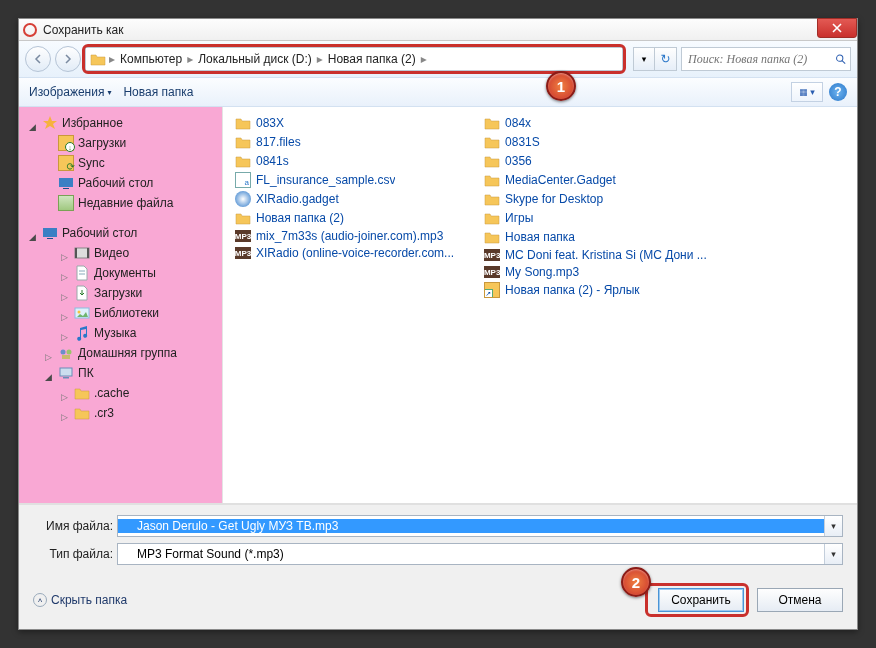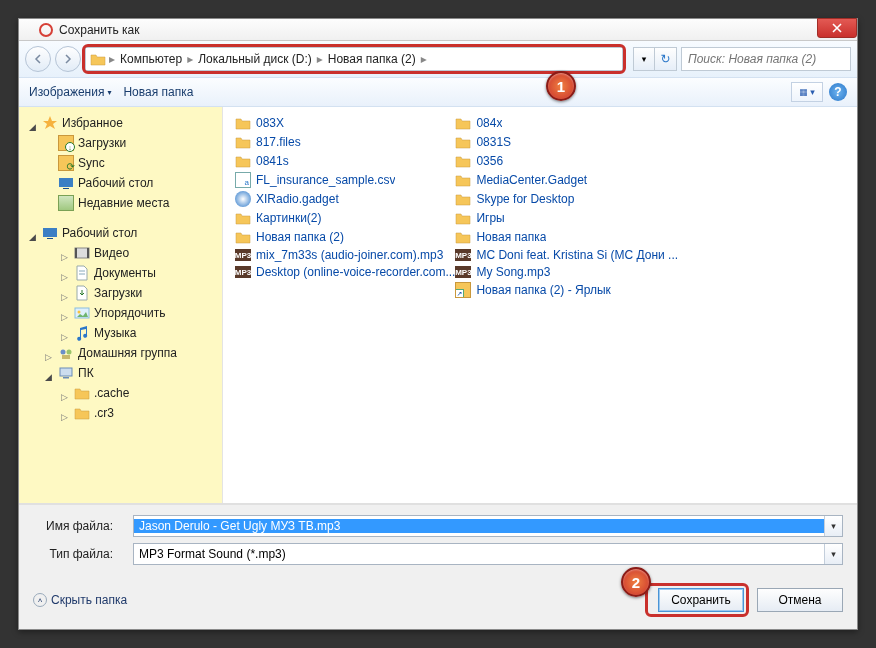--- a/index.html
+++ b/index.html
@@ -8,21 +8,21 @@
   .window {
     width:840px; height:612px; margin:0 auto;
     background:#fff; border:1px solid #8a8a8a;
     box-shadow:0 2px 6px rgba(0,0,0,0.4);
     display:flex; flex-direction:column;
   }
   
   .titlebar {
     height:22px; display:flex; align-items:center;
     background:linear-gradient(#fdfdfd,#f0f0f0);
-    border-bottom:1px solid #c8c8c8; padding-left:20px;
+    border-bottom:1px solid #c8c8c8; padding-left:4px;
     position:relative;
   }
   .titlebar .opera-ico {
     width:14px; height:14px; border-radius:50%; border:2px solid #d63f36;
     margin-right:6px;
   }
   .titlebar .title { color:#222; }
   .close-btn {
     position:absolute; right:0; top:-1px; width:40px; height:20px;
     background:linear-gradient(#e35a54,#c9302c); border:1px solid #a12d27;
@@ -56,21 +56,21 @@
   .sep { color:#888; }
   .ctl-group { display:flex; align-items:center; margin-left:6px; }
   .ctl-btn {
     height:24px; min-width:22px; border:1px solid #bfcad5; background:linear-gradient(#fefefe,#e6eef8);
     display:flex; align-items:center; justify-content:center; cursor:pointer;
   }
   .ctl-btn + .ctl-btn { border-left:none; }
   .search-box {
     width:170px; height:24px; border:1px solid #bfcad5; background:#fff; display:flex; align-items:center; padding:0 4px;
   }
-  .search-box input { flex:1; border:none; outline:none; color:#000000; font-style:italic; }
+  .search-box input { flex:1; border:none; outline:none; color:#000000; font-style:italic;font-family:Liberation Serif, serif; }
   .search-box .mag { width:14px; height:14px; color:#2a5db0; }
   .badge {
     position:absolute; width:30px; height:30px; border-radius:50%;
     background:radial-gradient(#f08040,#c9302c); border:2px solid #8a1c17;
     color:#fff; display:flex; align-items:center; justify-content:center;
     font-size:15px; font-weight:bold; z-index:20;
     box-shadow:0 1px 3px rgba(0,0,0,.5), inset 0 1px 2px rgba(255,255,255,.4);
   }
   .badge1 { left:527px; top:52px; }
   .badge2 { left:602px; top:548px; }
@@ -82,48 +82,48 @@
     gap:12px;
   }
   .tool-btn { color:#1a3e6e; cursor:pointer; display:flex; align-items:center; gap:3px; }
   .toolbar-right { margin-left:auto; display:flex; align-items:center; gap:6px; }
   .view-btn { width:32px; height:20px; border:1px solid #c3d1e3; background:linear-gradient(#fff,#eef4fc); cursor:pointer; display:flex; align-items:center; justify-content:center; }
   .help-ico { width:18px; height:18px; border-radius:50%; background:radial-gradient(#6cb3f0,#2a77c9); color:#fff; display:flex; align-items:center; justify-content:center; font-weight:bold; }
 
   
   .body { flex:1; display:flex; overflow:hidden; border-bottom:1px solid #e0e0e0; }
   .tree {
-    width:204px; border-right:1px solid #e4e4e4; padding:6px 4px; overflow:auto; background:#fef9c3;
+    width:204px; border-right:1px solid #e4e4e4; padding:6px 4px; overflow:auto; background:#f9a8d4;
   }
   .tree-item {
     display:flex; align-items:center; gap:4px; padding:2px 4px 2px 0; color:#222; cursor:pointer;
     white-space:nowrap;
   }
   .ind0{padding-left:6px;} .ind1{padding-left:22px;} .ind2{padding-left:38px;}
   .tv { width:9px; height:9px; display:inline-block; }
   .tv::before{ content:"▷"; color:#7a7a7a; font-size:9px; }
   .tv.open::before{ content:"◢"; color:#4a4a4a; }
   .tree .ico, .file-row .ico { width:16px; height:16px; display:inline-flex; align-items:center; justify-content:center; }
 
   .files {
     flex:1; background:#fff; padding:8px 12px; overflow:auto;
   }
-  .files-cols { display:flex; }
+  .files-cols { display:flex; gap:30px; }
   .file-col { display:flex; flex-direction:column; gap:3px; }
   .file-row { display:flex; align-items:center; gap:5px; color:#074aa8; cursor:pointer; white-space:nowrap; max-width:230px; overflow:hidden; text-overflow:ellipsis; }
   .file-row span { overflow:hidden; text-overflow:ellipsis; }
 
   
   .form { background:#f0f0f0; padding:10px 14px 10px 14px; display:flex; flex-direction:column; gap:6px; border-top:1px solid #e0e0e0;}
-  .form-row { display:flex; align-items:center; gap:20px; }
+  .form-row { display:flex; align-items:center; gap:4px; }
   .form-row label { width:80px; text-align:right; color:#222; }
   .combo {
     flex:1; height:22px; border:1px solid #a8b4c2; background:#fff; display:flex; align-items:center; position:relative;
   }
-  .combo .val { flex:1; padding:0 5px; }
+  .combo .val { flex:1; padding:0 19px; }
   .combo .drop { width:18px; height:100%; border-left:1px solid #c3cedb; display:flex; align-items:center; justify-content:center; color:#333; background:linear-gradient(#fff,#e8eef6); cursor:pointer;}
   .combo.filename .val { background:#3399ff; color:#fff; }
   .footer-bar {
     display:flex; align-items:center; padding:8px 14px 12px 14px; background:#f0f0f0;
   }
   .hide-folders { display:flex; align-items:center; gap:4px; color:#203a6b; cursor:pointer; }
   .footer-bar .spacer { flex:1; }
   .btn {
     min-width:86px; height:24px; border:1px solid #9aa7b5; background:linear-gradient(#fefefe,#e6ecf4);
     display:flex; align-items:center; justify-content:center; cursor:pointer; margin-left:8px;
@@ -255,21 +255,21 @@
             <span style="width:9px;display:inline-block"></span>
             <svg class="ico ico-desktop" viewBox="0 0 16 14">
               <rect x="1" y="2" width="14" height="9"></rect>
               <rect class="b" x="5" y="12" width="6" height="1"></rect>
             </svg>
             <span>Рабочий стол</span>
           </div>
           <div class="tree-item ind1">
             <span style="width:9px;display:inline-block"></span>
             <span class="ico recent-ico"></span>
-            <span>Недавние места</span>
+            <span>Недавние файла</span>
           </div>
           <div style="height: 10px;"></div>
           <div class="tree-item ind0">
             <span class="tv open"></span>
             <svg class="ico ico-desktop" viewBox="0 0 16 14">
               <rect x="1" y="2" width="14" height="9"></rect>
               <rect class="b" x="5" y="12" width="6" height="1"></rect>
             </svg>
             <span>Рабочий стол</span>
           </div>
@@ -299,21 +299,21 @@
             </svg>
             <span>Загрузки</span>
           </div>
           <div class="tree-item ind2">
             <span class="tv"></span>
             <svg class="ico" viewBox="0 0 16 14">
               <rect x="1" y="2" width="14" height="10" fill="#dff0fb" stroke="#8abde0"></rect>
               <circle cx="5" cy="6" r="1.5" fill="#f6c23e"></circle>
               <path d="M3 11l3-3 3 2 3-4 2 5z" fill="#6fb56f"></path>
             </svg>
-            <span>Упорядочить</span>
+            <span>Библиотеки</span>
           </div>
           <div class="tree-item ind2">
             <span class="tv"></span>
             <svg class="ico" viewBox="0 0 14 16">
               <path d="M5 3l7-2v9a2 2 0 11-1-1V4l-5 1v8a2 2 0 11-1-1z" fill="#2a77c9"></path>
             </svg>
             <span>Музыка</span>
           </div>
           <div class="tree-item ind1">
             <span class="tv"></span>
@@ -373,35 +373,29 @@
                 <span>FL_insurance_sample.csv</span>
               </div>
               <div class="file-row">
                 <span class="ico gadget-ico"></span>
                 <span>XIRadio.gadget</span>
               </div>
               <div class="file-row">
                 <svg class="ico" viewBox="0 0 16 14">
                   <path class="ico-folder" d="M1 3h5l1 2h8v8H1z"></path>
                 </svg>
-                <span>Картинки(2)</span>
-              </div>
-              <div class="file-row">
-                <svg class="ico" viewBox="0 0 16 14">
-                  <path class="ico-folder" d="M1 3h5l1 2h8v8H1z"></path>
-                </svg>
                 <span>Новая папка (2)</span>
               </div>
               <div class="file-row">
                 <span class="mp3-ico">MP3</span>
                 <span>mix_7m33s (audio-joiner.com).mp3</span>
               </div>
               <div class="file-row">
                 <span class="mp3-ico">MP3</span>
-                <span>Desktop (online-voice-recorder.com...</span>
+                <span>XIRadio (online-voice-recorder.com...</span>
               </div>
             </div>
         <div class="file-col" id="fc2">
               <div class="file-row">
                 <svg class="ico" viewBox="0 0 16 14">
                   <path class="ico-folder" d="M1 3h5l1 2h8v8H1z"></path>
                 </svg>
                 <span>084x</span>
               </div>
               <div class="file-row">

